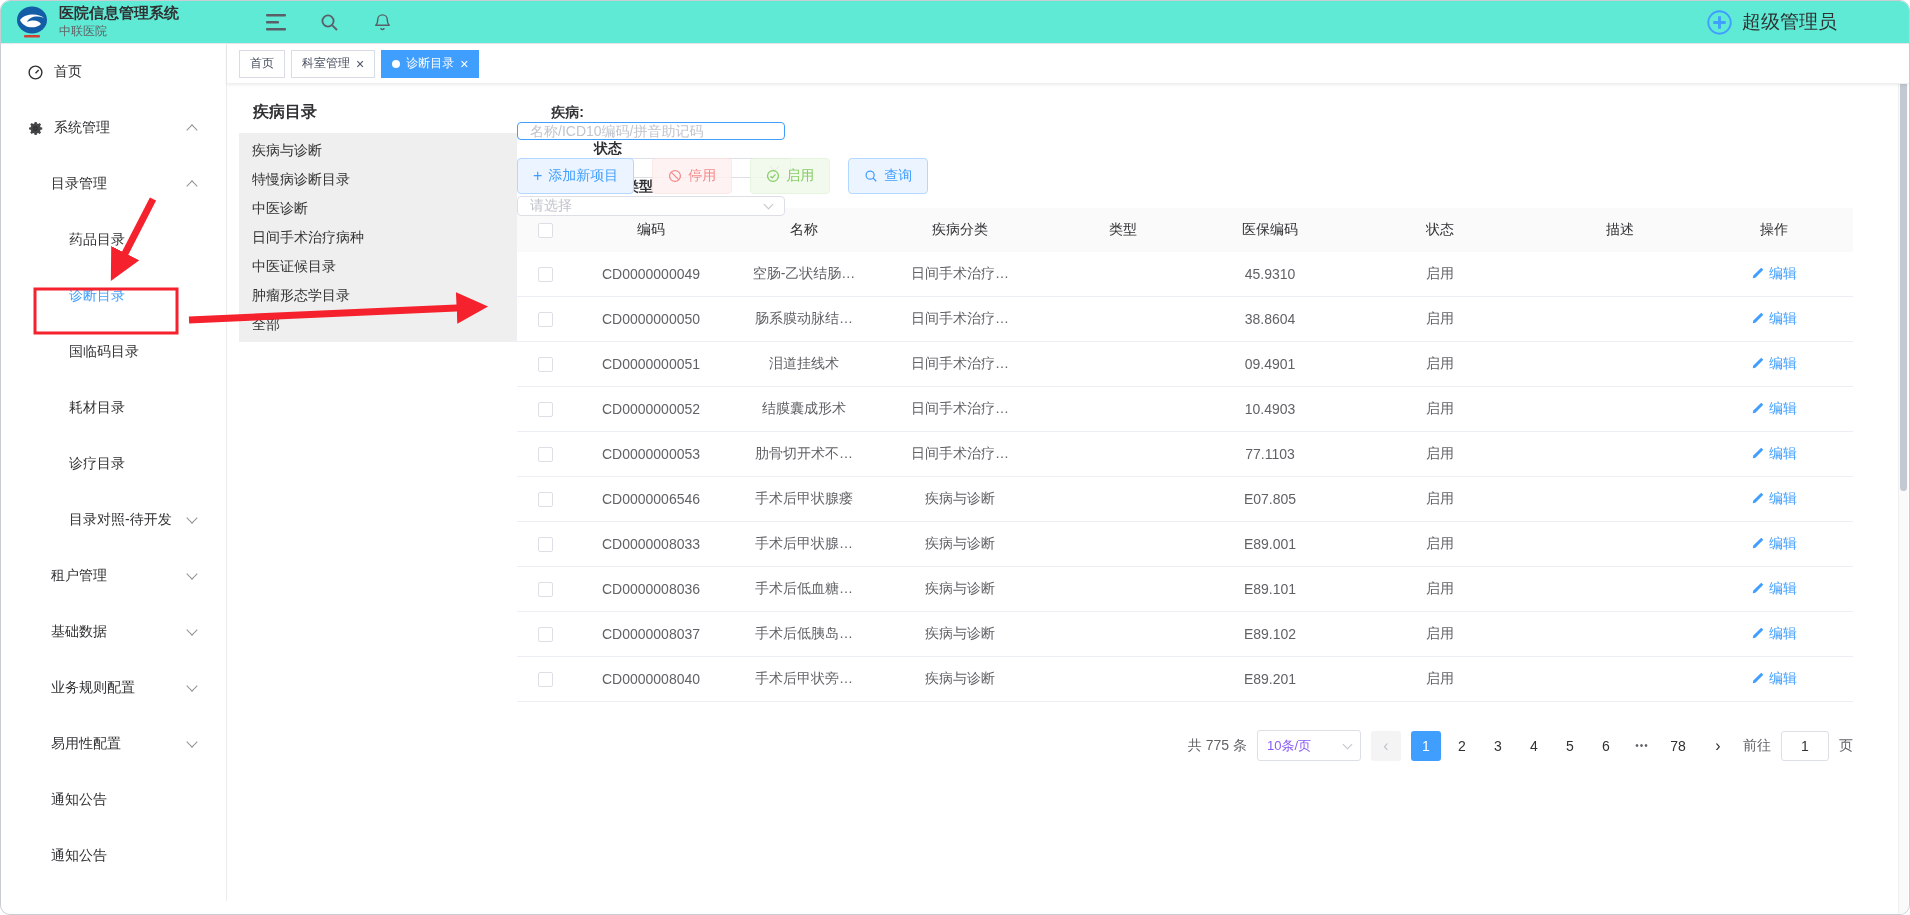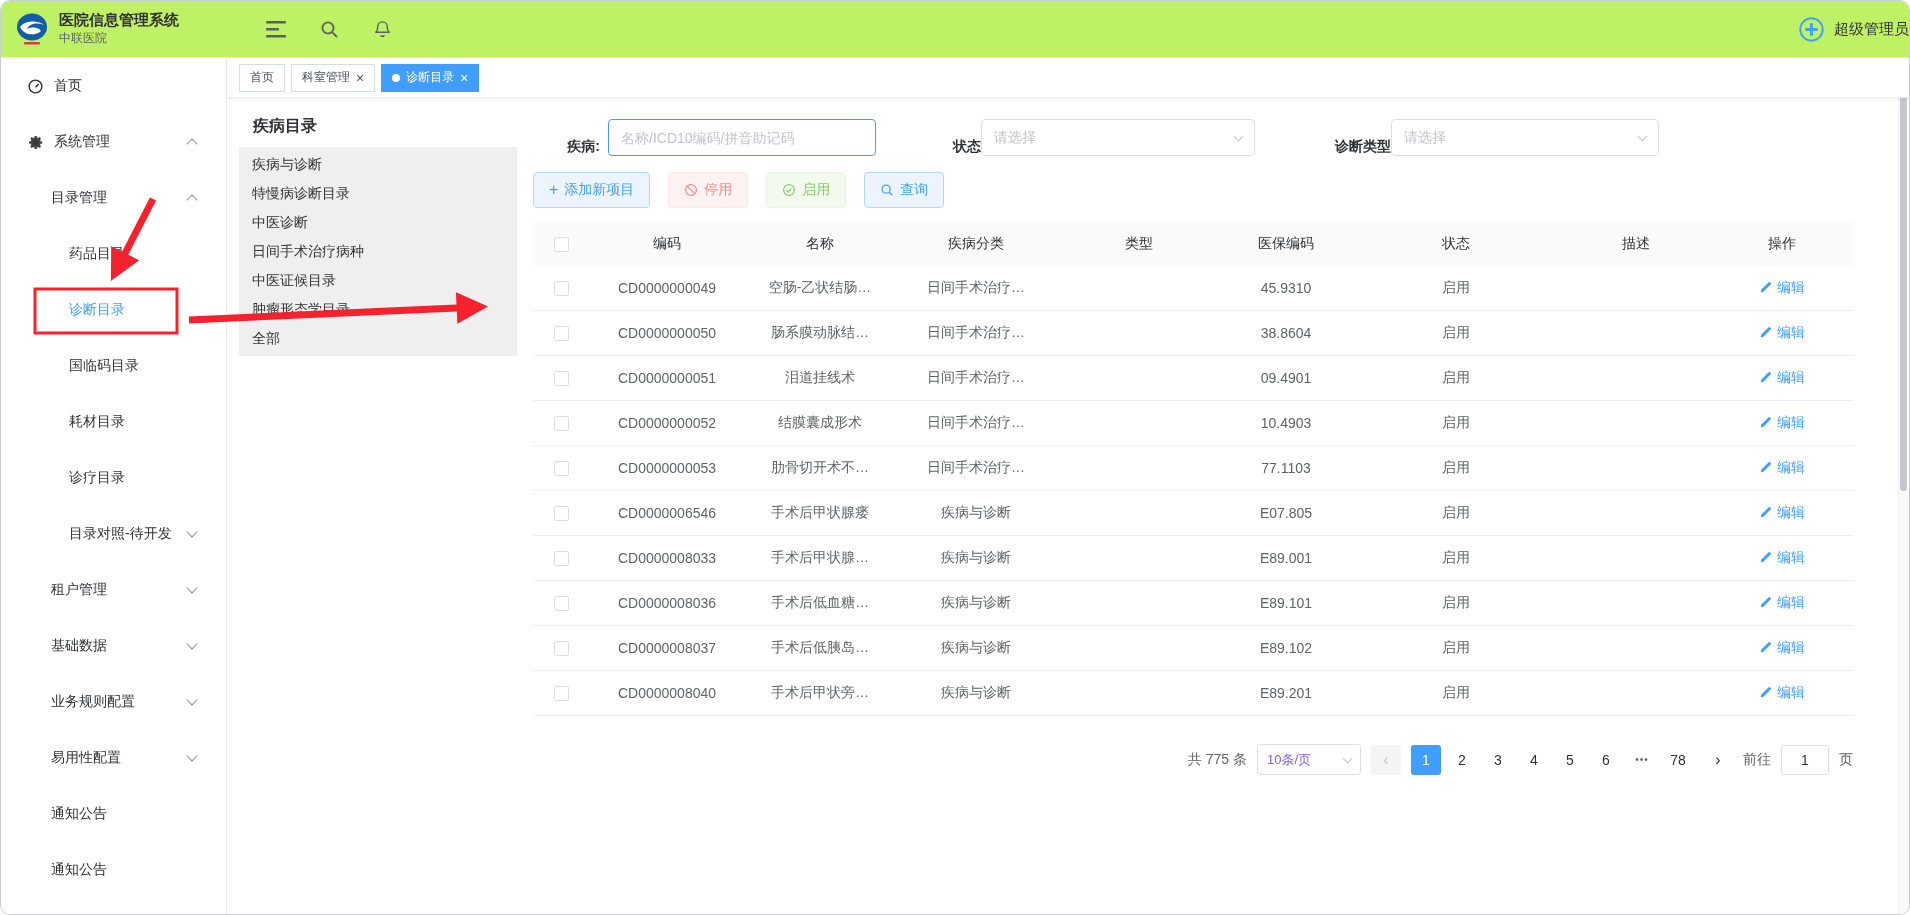--- a/index.html
+++ b/index.html
@@ -1,28 +1,28 @@
 <!DOCTYPE html>
 <html style="--primary: #409eff; --primary-light: #ecf5ff; --primary-border: #b3d8ff; --danger: #f56c6c; --danger-light: #fef0f0; --danger-border: #fde2e2; --success: #67c23a; --success-light: #f0f9eb; --success-border: #e1f3d8; --annotation: #f5222d;"><head>
 <meta charset="utf-8">
 <style>
   * { box-sizing: border-box; margin: 0; padding: 0; }
   html, body { width: 1910px; height: 915px; }
   body { font-family: "Liberation Sans", "DejaVu Sans", sans-serif; font-size: 14px; color: #303133; background: #fff; overflow: hidden; }
   .app { position: relative; width: 1910px; height: 915px; border: 1px solid #c9cdd3; border-radius: 10px; overflow: hidden; background: #fff; }
 
   
-  .topbar { height: 57px; display: flex; align-items: center; border-bottom: 1px solid #e8e8e8; background: #bef264; }
+  .topbar { height: 43px; display: flex; align-items: center; border-bottom: 1px solid #e8e8e8; background: #5eead4; }
   .brand { width: 226px; display: flex; align-items: center; gap: 9px; padding-left: 13px; flex: none; }
   .brand-title { font-size: 15px; font-weight: bold; line-height: 1.25; }
   .brand-sub { font-size: 12px; color: #606266; }
   .icon-btn { background: none; border: none; height: 57px; padding: 0 17px; display: flex; align-items: center; cursor: pointer; }
   .icon-btn.first { margin-left: 22px; }
   .spacer { flex: 1; }
-  .user { display: flex; align-items: center; gap: 9px; font-size: 15px; cursor: pointer; }
+  .user { display: flex; align-items: center; gap: 9px; padding-right: 72px; font-size: 19px; cursor: pointer; }
 
   .body-row { display: flex; height: 857px; }
 
   
   .sidebar { width: 226px; flex: none; border-right: 1px solid #ececec; background: #fff; }
   .side-item { height: 56px; display: flex; align-items: center; position: relative; cursor: pointer; }
   .side-item .s-ic { display: flex; margin-right: 10px; }
   .lvl0 { padding-left: 26px; }
   .lvl1 { padding-left: 50px; }
   .lvl2 { padding-left: 68px; }
@@ -34,32 +34,32 @@
 
   .main { flex: 1; display: flex; flex-direction: column; min-width: 0; }
 
   
   .tabs-bar { height: 40px; flex: none; display: flex; align-items: center; gap: 6px; padding-left: 12px; border-bottom: 1px solid #f0f0f0; box-shadow: 0 1px 3px rgba(0,0,0,.08); background: #fff; position: relative; z-index: 1; }
   .tab { height: 28px; display: flex; align-items: center; gap: 6px; padding: 0 10px; border: 1px solid #d8dce5; background: #fff; color: #495060; font-size: 12px; cursor: pointer; }
   .tab.active { background: var(--primary, #409eff); border-color: var(--primary, #409eff); color: #fff; }
   .tab .dot { width: 8px; height: 8px; border-radius: 50%; background: #fff; display: inline-block; }
   .tab .close { font-size: 14px; line-height: 1; cursor: pointer; }
 
-  .content { flex: 1; display: flex; padding: 12px 56px 16px 12px; gap: 16px; }
+  .content { flex: 1; display: flex; padding: 12px 56px 16px 12px; gap: 0; }
 
   
   .catalog { width: 278px; flex: none; }
   .catalog-title { font-size: 16px; font-weight: bold; padding: 6px 0 10px 14px; }
   .cat-list { list-style: none; background: #efefef; padding: 3px 0; }
   .cat-item { height: 29px; line-height: 29px; padding-left: 13px; color: #333; cursor: pointer; white-space: nowrap; }
 
   .workspace { flex: 1; min-width: 0; }
 
   
-  .filter-row { display: flex; align-items: flex-end; margin: 8px 0 16px; height: 38px; }
+  .filter-row { display: flex; align-items: flex-start; margin: 8px 0 16px; height: 38px; flex-direction: column; }
   .f-label { font-weight: bold; white-space: nowrap; }
   .disease-label { width: 75px; text-align: right; padding-right: 8px; }
   .disease-input { width: 268px; height: 37px; border: 1px solid var(--primary, #409eff); border-radius: 4px; padding: 0 12px; font-size: 14px; outline: none; color: #303133; font-family: inherit; }
   .disease-input::placeholder { color: #c0c4cc; }
   .status-label { margin-left: 77px; }
   .select { height: 37px; border: 1px solid #dcdfe6; border-radius: 4px; margin-left: 0; display: flex; align-items: center; justify-content: space-between; padding: 0 12px; color: #c0c4cc; background: #fff; cursor: pointer; }
   .select.status { width: 274px; }
   .dtype-label { margin-left: 80px; }
   .select.dtype { width: 268px; }
   .chev2 { width: 7px; height: 7px; border-right: 1.5px solid #c0c4cc; border-bottom: 1.5px solid #c0c4cc; transform: rotate(45deg); margin-top: -3px; flex: none; display: inline-block; }

